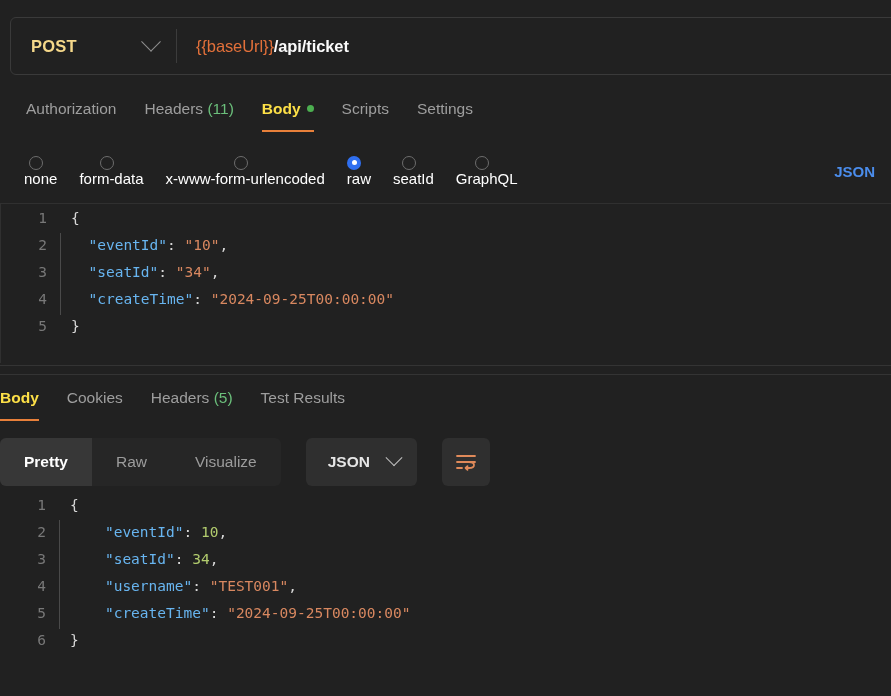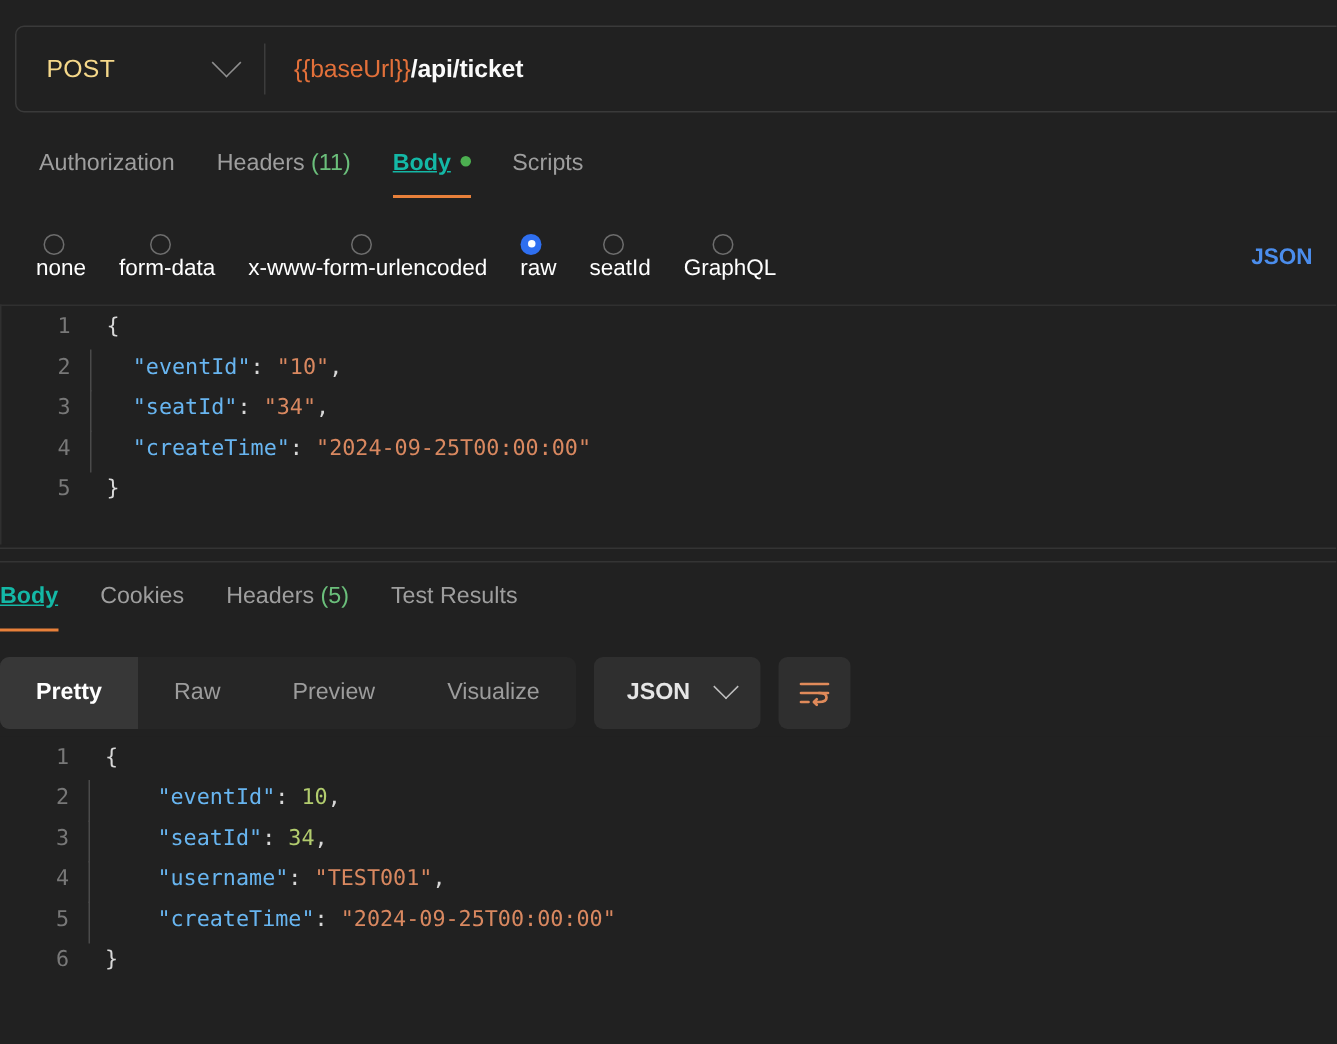--- a/index.html
+++ b/index.html
@@ -34,21 +34,21 @@
     height: 100%;
     display: flex;
     align-items: center;
     justify-content: space-between;
     padding: 0 18px 0 20px;
     box-sizing: border-box;
     cursor: pointer;
   }
   .method-label {
     font-size: 16.5px;
-    font-weight: normal;
+    font-weight: bold;
     color: #f5d88a;
     letter-spacing: 0.2px;
   }
   .chev {
     width: 13px; height: 13px;
     border-right: 1.6px solid #8f8f8f;
     border-bottom: 1.6px solid #8f8f8f;
     transform: rotate(45deg) translate(-3px, -3px);
   }
   .vdiv {
@@ -77,21 +77,21 @@
     box-sizing: border-box;
   }
   .tab {
     position: relative;
     padding: 4px 14px 14px 14px;
     font-size: 15.5px;
     color: #9e9e9e;
     cursor: pointer;
     white-space: nowrap;
   }
-  .tab.active { color: #14b8a6; font-weight: bold; text-decoration: underline; }
+  .tab.active { color: #fde047; font-weight: bold; }
   .tab.active::after {
     content: "";
     position: absolute;
     left: 14px; right: 14px; bottom: 0;
     height: 2px;
     background: #e8803a;
   }
   .tab .count { color: #6bbf7b; }
   .green-dot {
     display: inline-block;
@@ -222,20 +222,21 @@
   .res-tabs .tab { padding: 4px 14px 14px 14px; }
   .res-tabs .tab:first-child { padding-left: 0px; }
   .res-tabs .tab.active::after { left: 0px; right: 14px; }
 
   
   .res-toolbar {
     position: absolute;
     left: 0; top: 438px;
     width: 891px; height: 48px;
     display: flex;
+    gap: 13px;
   }
   .seg-group {
     display: flex;
     align-items: stretch;
     background: #262626;
     border-radius: 6px;
     height: 48px;
     overflow: hidden;
   }
   .seg {
@@ -297,20 +298,21 @@
     </div>
     <div class="vdiv"></div>
     <div class="url-text"><span class="url-var">{{baseUrl}}</span><span class="url-path">/api/ticket</span></div>
   </div>
 
   <div class="req-tabs">
     <div class="tab"><span>Authorization</span></div>
     <div class="tab"><span>Headers</span> <span class="count">(11)</span></div>
     <div class="tab active"><span>Body</span><span class="green-dot"></span></div>
     <div class="tab"><span>Scripts</span></div>
+    <div class="tab"><span>Settings</span></div>
   </div>
 
   <div class="radio-row">
     <div class="radio-item">
       <span class="radio-mark"></span>
       <span class="radio-label">none</span>
     </div>
     <div class="radio-item">
       <span class="radio-mark"></span>
       <span class="radio-label">form-data</span>
@@ -364,21 +366,20 @@
     <div class="tab active"><span>Body</span></div>
     <div class="tab"><span>Cookies</span></div>
     <div class="tab"><span>Headers</span> <span class="count">(5)</span></div>
     <div class="tab"><span>Test Results</span></div>
   </div>
 
   <div class="res-toolbar">
     <div class="seg-group">
       <div class="seg active">Pretty</div>
       <div class="seg">Raw</div>
-      <div class="seg">Preview</div>
       <div class="seg">Visualize</div>
     </div>
     <div class="fmt-select">
       <span class="fmt-label">JSON</span>
       <span class="chev"></span>
     </div>
     <div class="wrap-btn">
       <svg width="22" height="18" viewBox="0 0 22 18">
         <line x1="2" y1="3" x2="20" y2="3" stroke="#e08a5a" stroke-width="1.8" stroke-linecap="round"></line>
         <line x1="2" y1="9" x2="20" y2="9" stroke="#e08a5a" stroke-width="1.8" stroke-linecap="round"></line>

